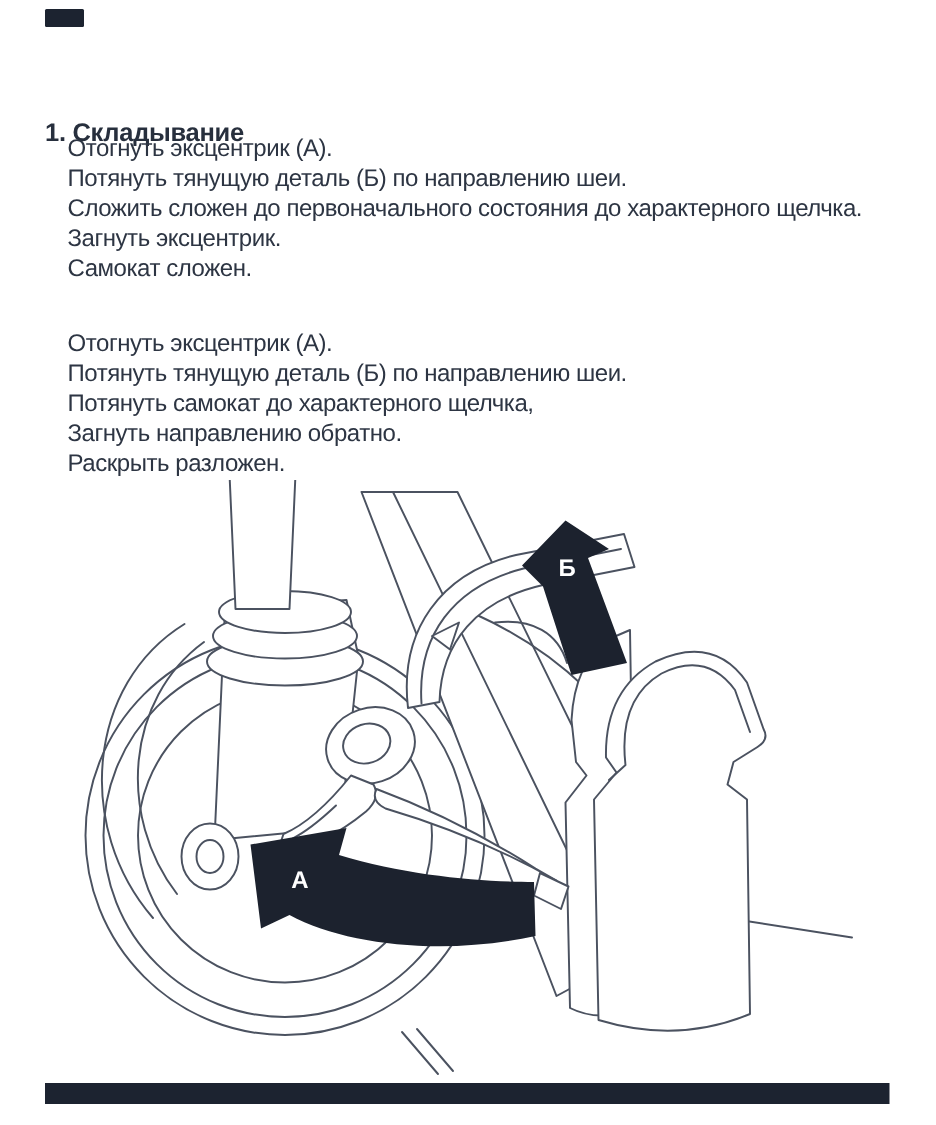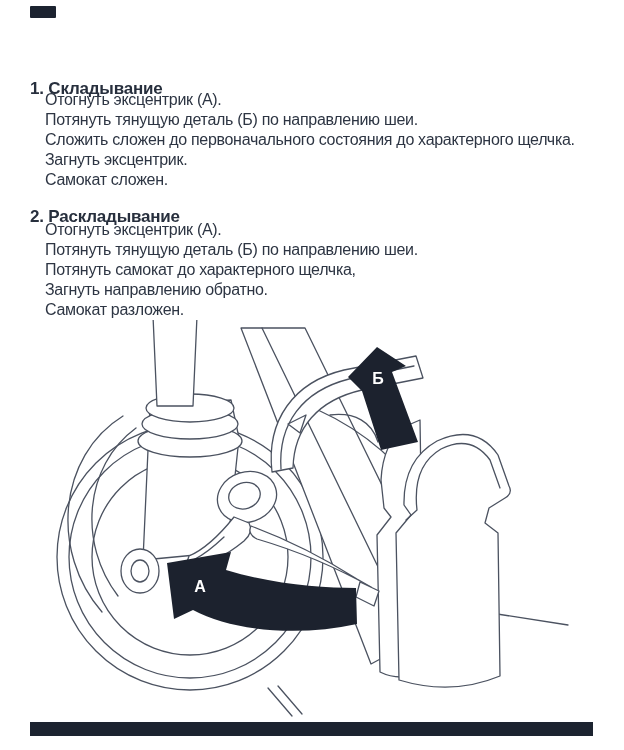--- a/index.html
+++ b/index.html
@@ -27,28 +27,27 @@
   <h2 class="heading h1"><span>1.</span> <span>Складывание</span></h2>
 
   <div class="body-block b1">
     <div class="tline">Отогнуть эксцентрик (А).</div>
     <div class="tline">Потянуть тянущую деталь (Б) по направлению шеи.</div>
     <div class="tline">Сложить сложен до первоначального состояния до характерного щелчка.</div>
     <div class="tline">Загнуть эксцентрик.</div>
     <div class="tline">Самокат сложен.</div>
   </div>
 
-  <h2 class="heading h2"><span>2.</span> <span>Раскладывание</span></h2>
 
   <div class="body-block b2">
     <div class="tline">Отогнуть эксцентрик (А).</div>
     <div class="tline">Потянуть тянущую деталь (Б) по направлению шеи.</div>
     <div class="tline">Потянуть самокат до характерного щелчка,</div>
     <div class="tline">Загнуть направлению обратно.</div>
-    <div class="tline">Самокат разложен.</div>
+    <div class="tline">Раскрыть разложен.</div>
   </div>
 
   <svg class="figure" viewBox="0 0 624 400" xmlns="http://www.w3.org/2000/svg">
     <g fill="none" stroke-width="1.3" stroke-linejoin="round" stroke-linecap="round" stroke="#4b5260">
 
       <g>
         <circle cx="190" cy="237" r="133"></circle>
         <circle cx="190" cy="237" r="121"></circle>
         <circle cx="190" cy="237" r="98"></circle>
       </g>

